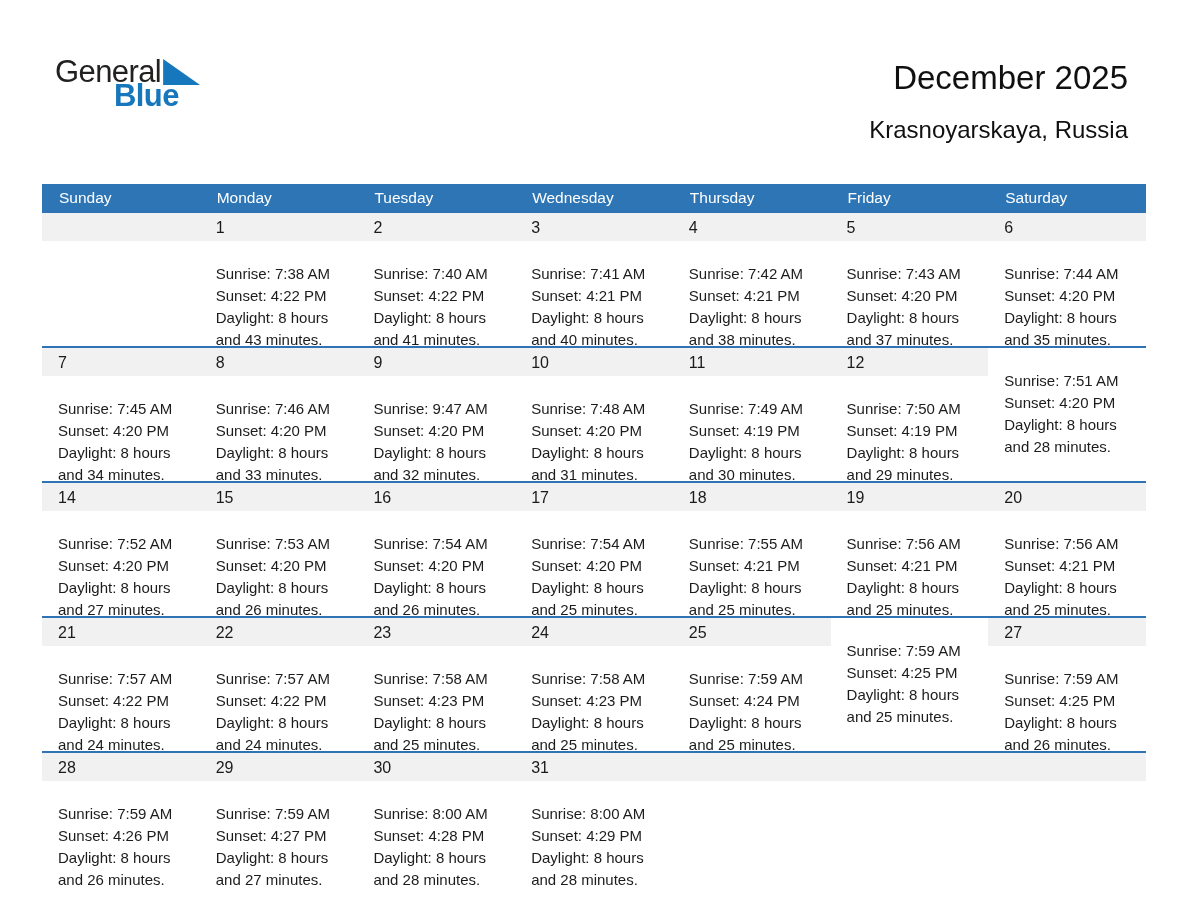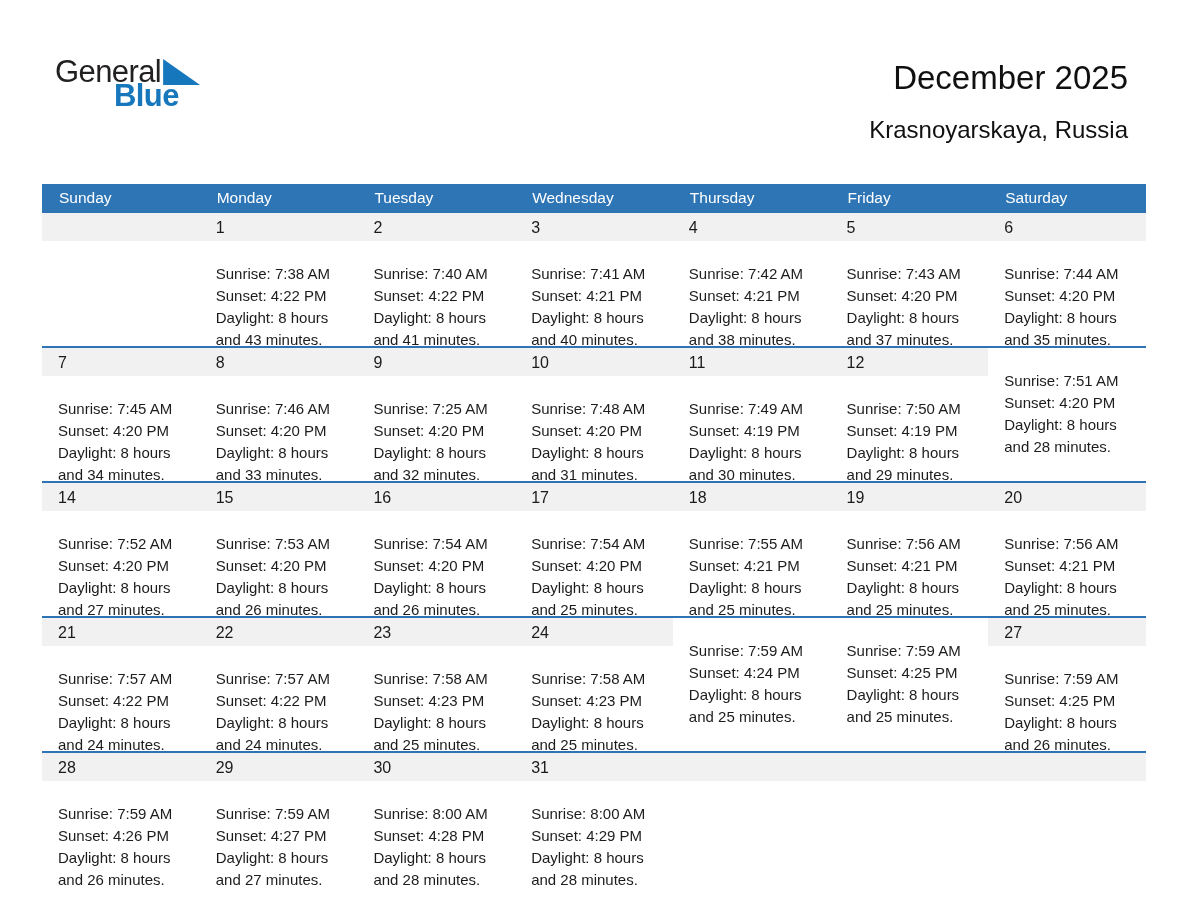--- a/index.html
+++ b/index.html
@@ -154,21 +154,21 @@
           <div class="cell-lines">
             <div class="cell-line">Sunrise: 7:46 AM</div>
             <div class="cell-line">Sunset: 4:20 PM</div>
             <div class="cell-line">Daylight: 8 hours</div>
             <div class="cell-line">and 33 minutes.</div>
           </div>
         </div>
         <div class="day-cell">
           <div class="day-num">9</div>
           <div class="cell-lines">
-            <div class="cell-line">Sunrise: 7:25 AM</div>
+            <div class="cell-line">Sunrise: 9:47 AM</div>
             <div class="cell-line">Sunset: 4:20 PM</div>
             <div class="cell-line">Daylight: 8 hours</div>
             <div class="cell-line">and 32 minutes.</div>
           </div>
         </div>
         <div class="day-cell">
           <div class="day-num">10</div>
           <div class="cell-lines">
             <div class="cell-line">Sunrise: 7:48 AM</div>
             <div class="cell-line">Sunset: 4:20 PM</div>
@@ -299,20 +299,21 @@
         <div class="day-cell">
           <div class="day-num">24</div>
           <div class="cell-lines">
             <div class="cell-line">Sunrise: 7:58 AM</div>
             <div class="cell-line">Sunset: 4:23 PM</div>
             <div class="cell-line">Daylight: 8 hours</div>
             <div class="cell-line">and 25 minutes.</div>
           </div>
         </div>
         <div class="day-cell">
+          <div class="day-num">25</div>
           <div class="cell-lines">
             <div class="cell-line">Sunrise: 7:59 AM</div>
             <div class="cell-line">Sunset: 4:24 PM</div>
             <div class="cell-line">Daylight: 8 hours</div>
             <div class="cell-line">and 25 minutes.</div>
           </div>
         </div>
         <div class="day-cell">
           <div class="cell-lines">
             <div class="cell-line">Sunrise: 7:59 AM</div>

